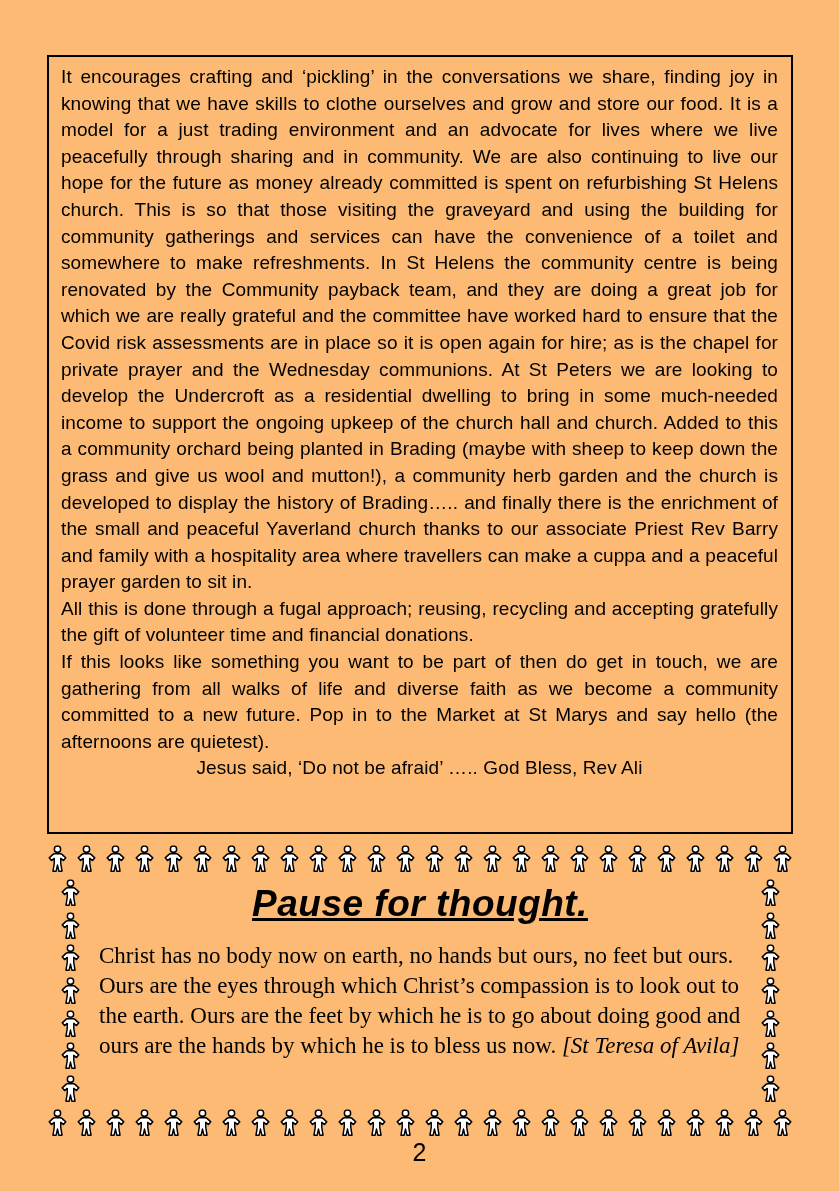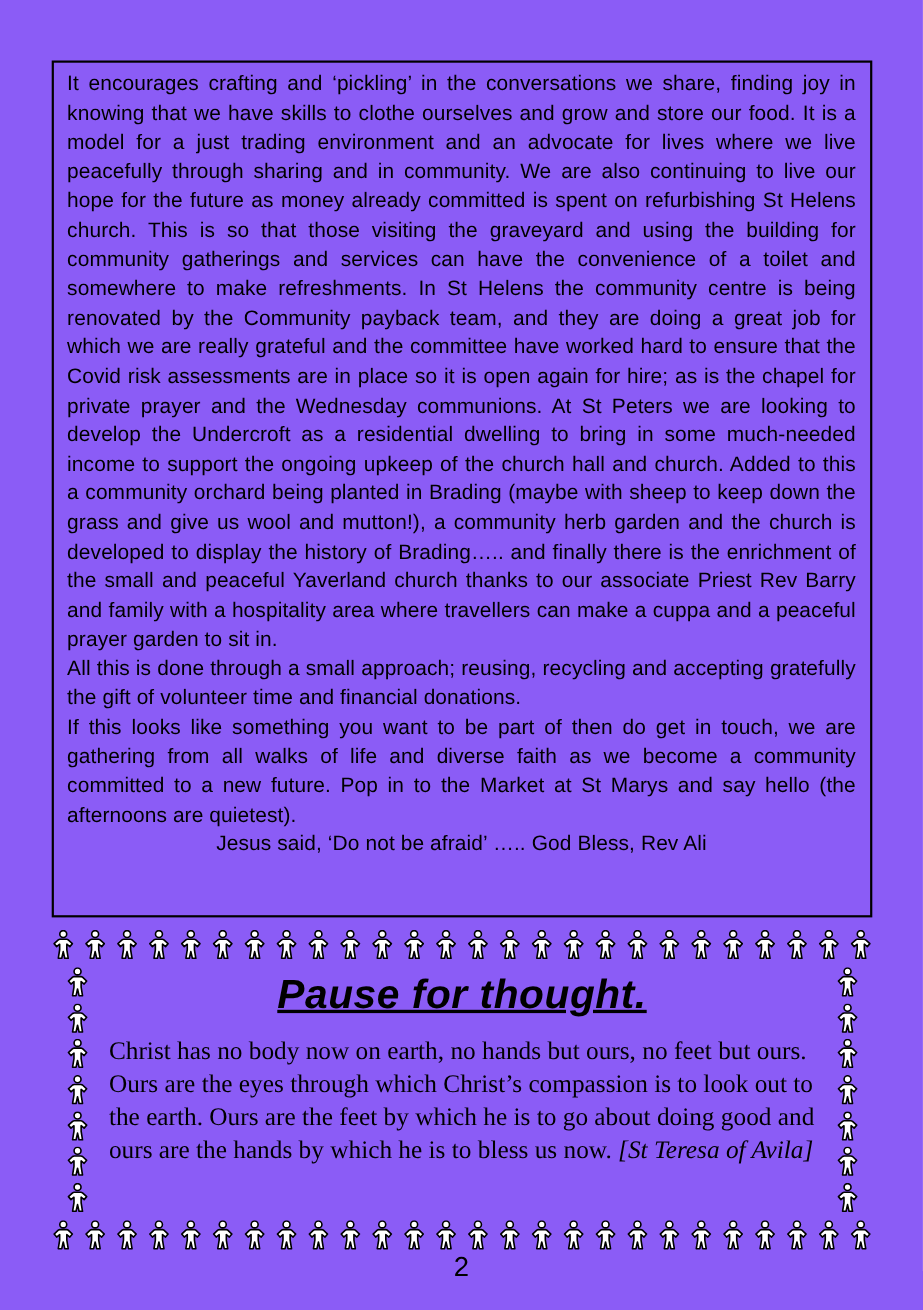--- a/index.html
+++ b/index.html
@@ -4,21 +4,21 @@
 <style>
   html, body {
     margin: 0;
     padding: 0;
     background: #ffffff;
   }
   .page {
     position: relative;
     width: 839px;
     height: 1191px;
-    background: #8b5cf6;
+    background: #fdba74;
     color: #000000;
     font-family: "Liberation Sans", sans-serif;
     overflow: hidden;
   }
   
   .article-box {
     position: absolute;
     left: 47px;
     top: 55px;
     width: 746px;
@@ -116,21 +116,21 @@
   <symbol id="person-icon-def" viewBox="0 0 20 26">
     <circle cx="10" cy="3.6" r="3" fill="#ffffff" stroke="#000000" stroke-width="1.4"></circle>
     <path d="M7.1,8.1 L12.9,8.1 C13.4,8.1 13.9,8.3 14.3,8.6 L17.9,11.9 L15.7,14.5 L13.1,12.4 L13.1,17.2 L14.3,24.6 L11.3,24.6 L10,18.8 L8.7,24.6 L5.7,24.6 L6.9,17.2 L6.9,12.4 L4.3,14.5 L2.1,11.9 L5.7,8.6 C6.1,8.3 6.6,8.1 7.1,8.1 Z" fill="#ffffff" stroke="#000000" stroke-width="1.4" stroke-linejoin="round"></path>
   </symbol>
 </svg>
 
 <div class="page">
 
   <div class="article-box">
     <p>It encourages crafting and ‘pickling’ in the conversations we share, finding joy in knowing that we have skills to clothe ourselves and grow and store our food. It is a model for a just trading environment and an advocate for lives where we live peacefully through sharing and in community. We are also continuing to live our hope for the future as money already committed is spent on refurbishing St Helens church. This is so that those visiting the graveyard and using the building for community gatherings and services can have the convenience of a toilet and somewhere to make refreshments. In St Helens the community centre is being renovated by the Community payback team, and they are doing a great job for which we are really grateful and the committee have worked hard to ensure that the Covid risk assessments are in place so it is open again for hire; as is the chapel for private prayer and the Wednesday communions. At St Peters we are looking to develop the Undercroft as a residential dwelling to bring in some much-needed income to support the ongoing upkeep of the church hall and church. Added to this a community orchard being planted in Brading (maybe with sheep to keep down the grass and give us wool and mutton!), a community herb garden and the church is developed to display the history of Brading….. and finally there is the enrichment of the small and peaceful Yaverland church thanks to our associate Priest Rev Barry and family with a hospitality area where travellers can make a cuppa and a peaceful prayer garden to sit in.</p>
-    <p>All this is done through a small approach; reusing, recycling and accepting gratefully the gift of volunteer time and financial donations.</p>
+    <p>All this is done through a fugal approach; reusing, recycling and accepting gratefully the gift of volunteer time and financial donations.</p>
     <p>If this looks like something you want to be part of then do get in touch, we are gathering from all walks of life and diverse faith as we become a community committed to a new future. Pop in to the Market at St Marys and say hello (the afternoons are quietest).</p>
     <p class="signoff">Jesus said, ‘Do not be afraid’ ….. God Bless, Rev Ali</p>
   </div>
 
   <div class="pause-frame">
     <div class="icon-row top">
         <svg class="person" viewBox="0 0 20 26">
           <use href="#person-icon-def"></use>
         </svg>
         <svg class="person" viewBox="0 0 20 26">

